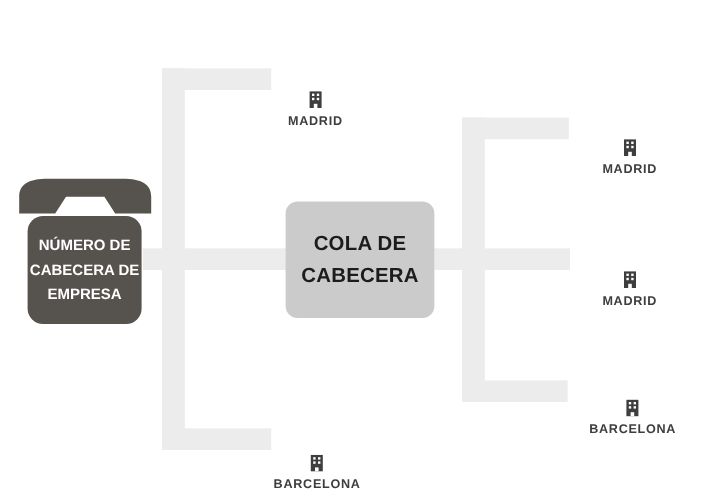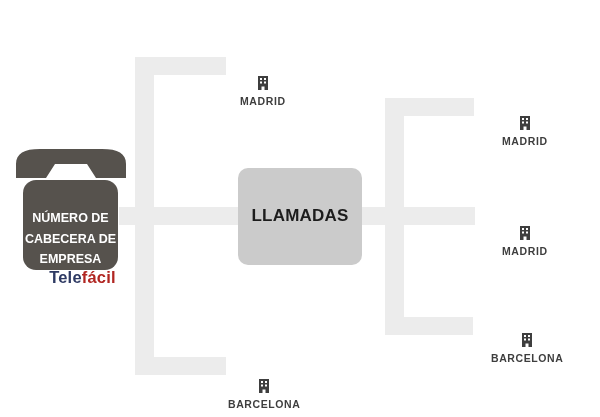--- a/index.html
+++ b/index.html
@@ -46,21 +46,21 @@
     position: absolute;
     left: 23px; top: 180px;
     width: 95px; height: 90px;
     background: #56524d;
     border-radius: 13px;
     color: #ffffff;
     font-weight: bold;
     font-size: 12.5px;
     line-height: 1.65;
     display: flex;
-    align-items: flex-end;
+    align-items: center;
     justify-content: center;
     text-align: center;
     white-space: pre-line;
   }
   .wordmark {
     position: absolute;
     left: 30px; top: 268px;
     width: 105px;
     text-align: center;
     font-weight: bold;
@@ -105,24 +105,24 @@
   <div class="bar bar-right-bottom"></div>
 
   <svg class="handset" width="114" height="33" viewBox="0 0 114 33">
     <path fill="#56524d" d="M2 32 L2 18 C2 7.5 10 3 26 3 L88 3 C104 3 112 7.5 112 18 L112 32 L82 32 L73 18 L41 18 L32 32 Z"></path>
   </svg>
   <div class="phone-body">
     <span>NÚMERO DE
 CABECERA DE
 EMPRESA</span>
   </div>
-  <div class="wordmark"><span class="tele">Tele</span><span class="facil">fácil</span></div>
 
   <div class="queue-box">
-    <div>LLAMADAS</div>
+    <div>COLA DE</div>
+    <div>CABECERA</div>
   </div>
 
   <div class="dest dest-left-madrid">
     <svg width="12" height="14" viewBox="0 0 12 14">
       <rect x="1" y="0" width="10" height="14" fill="#3e3e3e"></rect>
       <rect x="3" y="2" width="2" height="2" fill="#fff"></rect>
         <rect x="7" y="2" width="2" height="2" fill="#fff"></rect>
       <rect x="3" y="5.5" width="2" height="2" fill="#fff"></rect>
         <rect x="7" y="5.5" width="2" height="2" fill="#fff"></rect>
       <rect x="4.5" y="10.5" width="3" height="3.5" fill="#fff"></rect>

